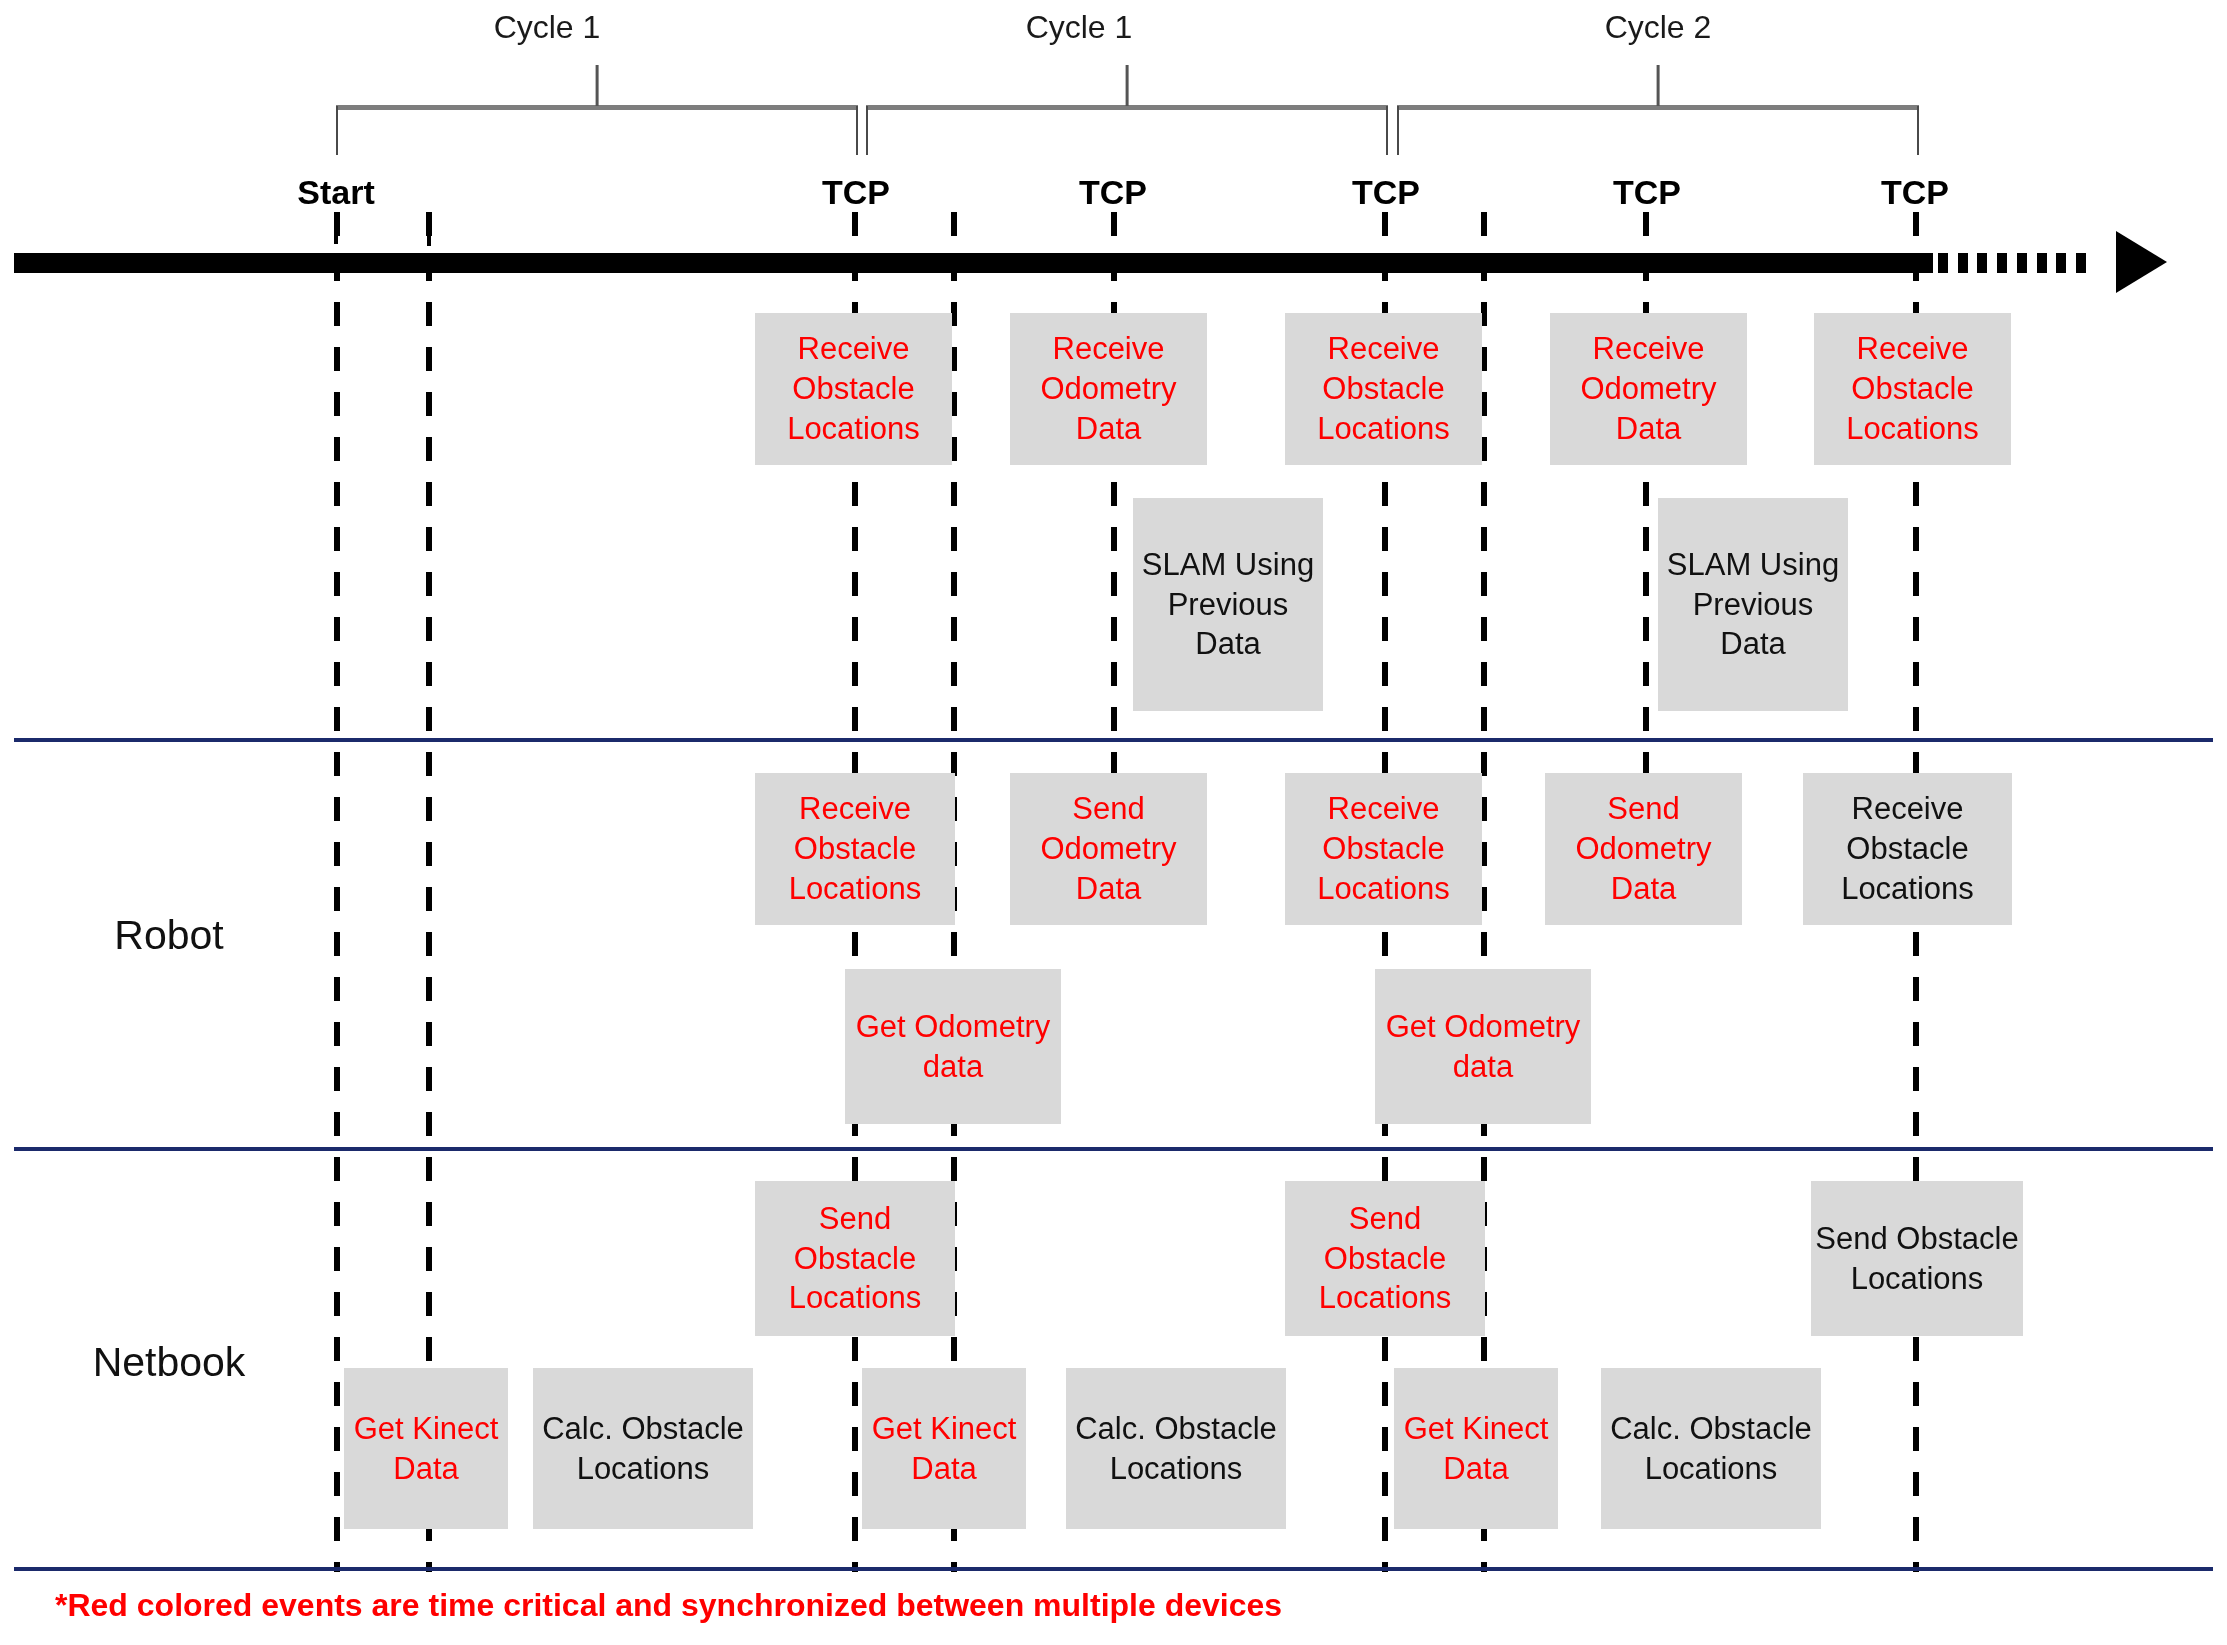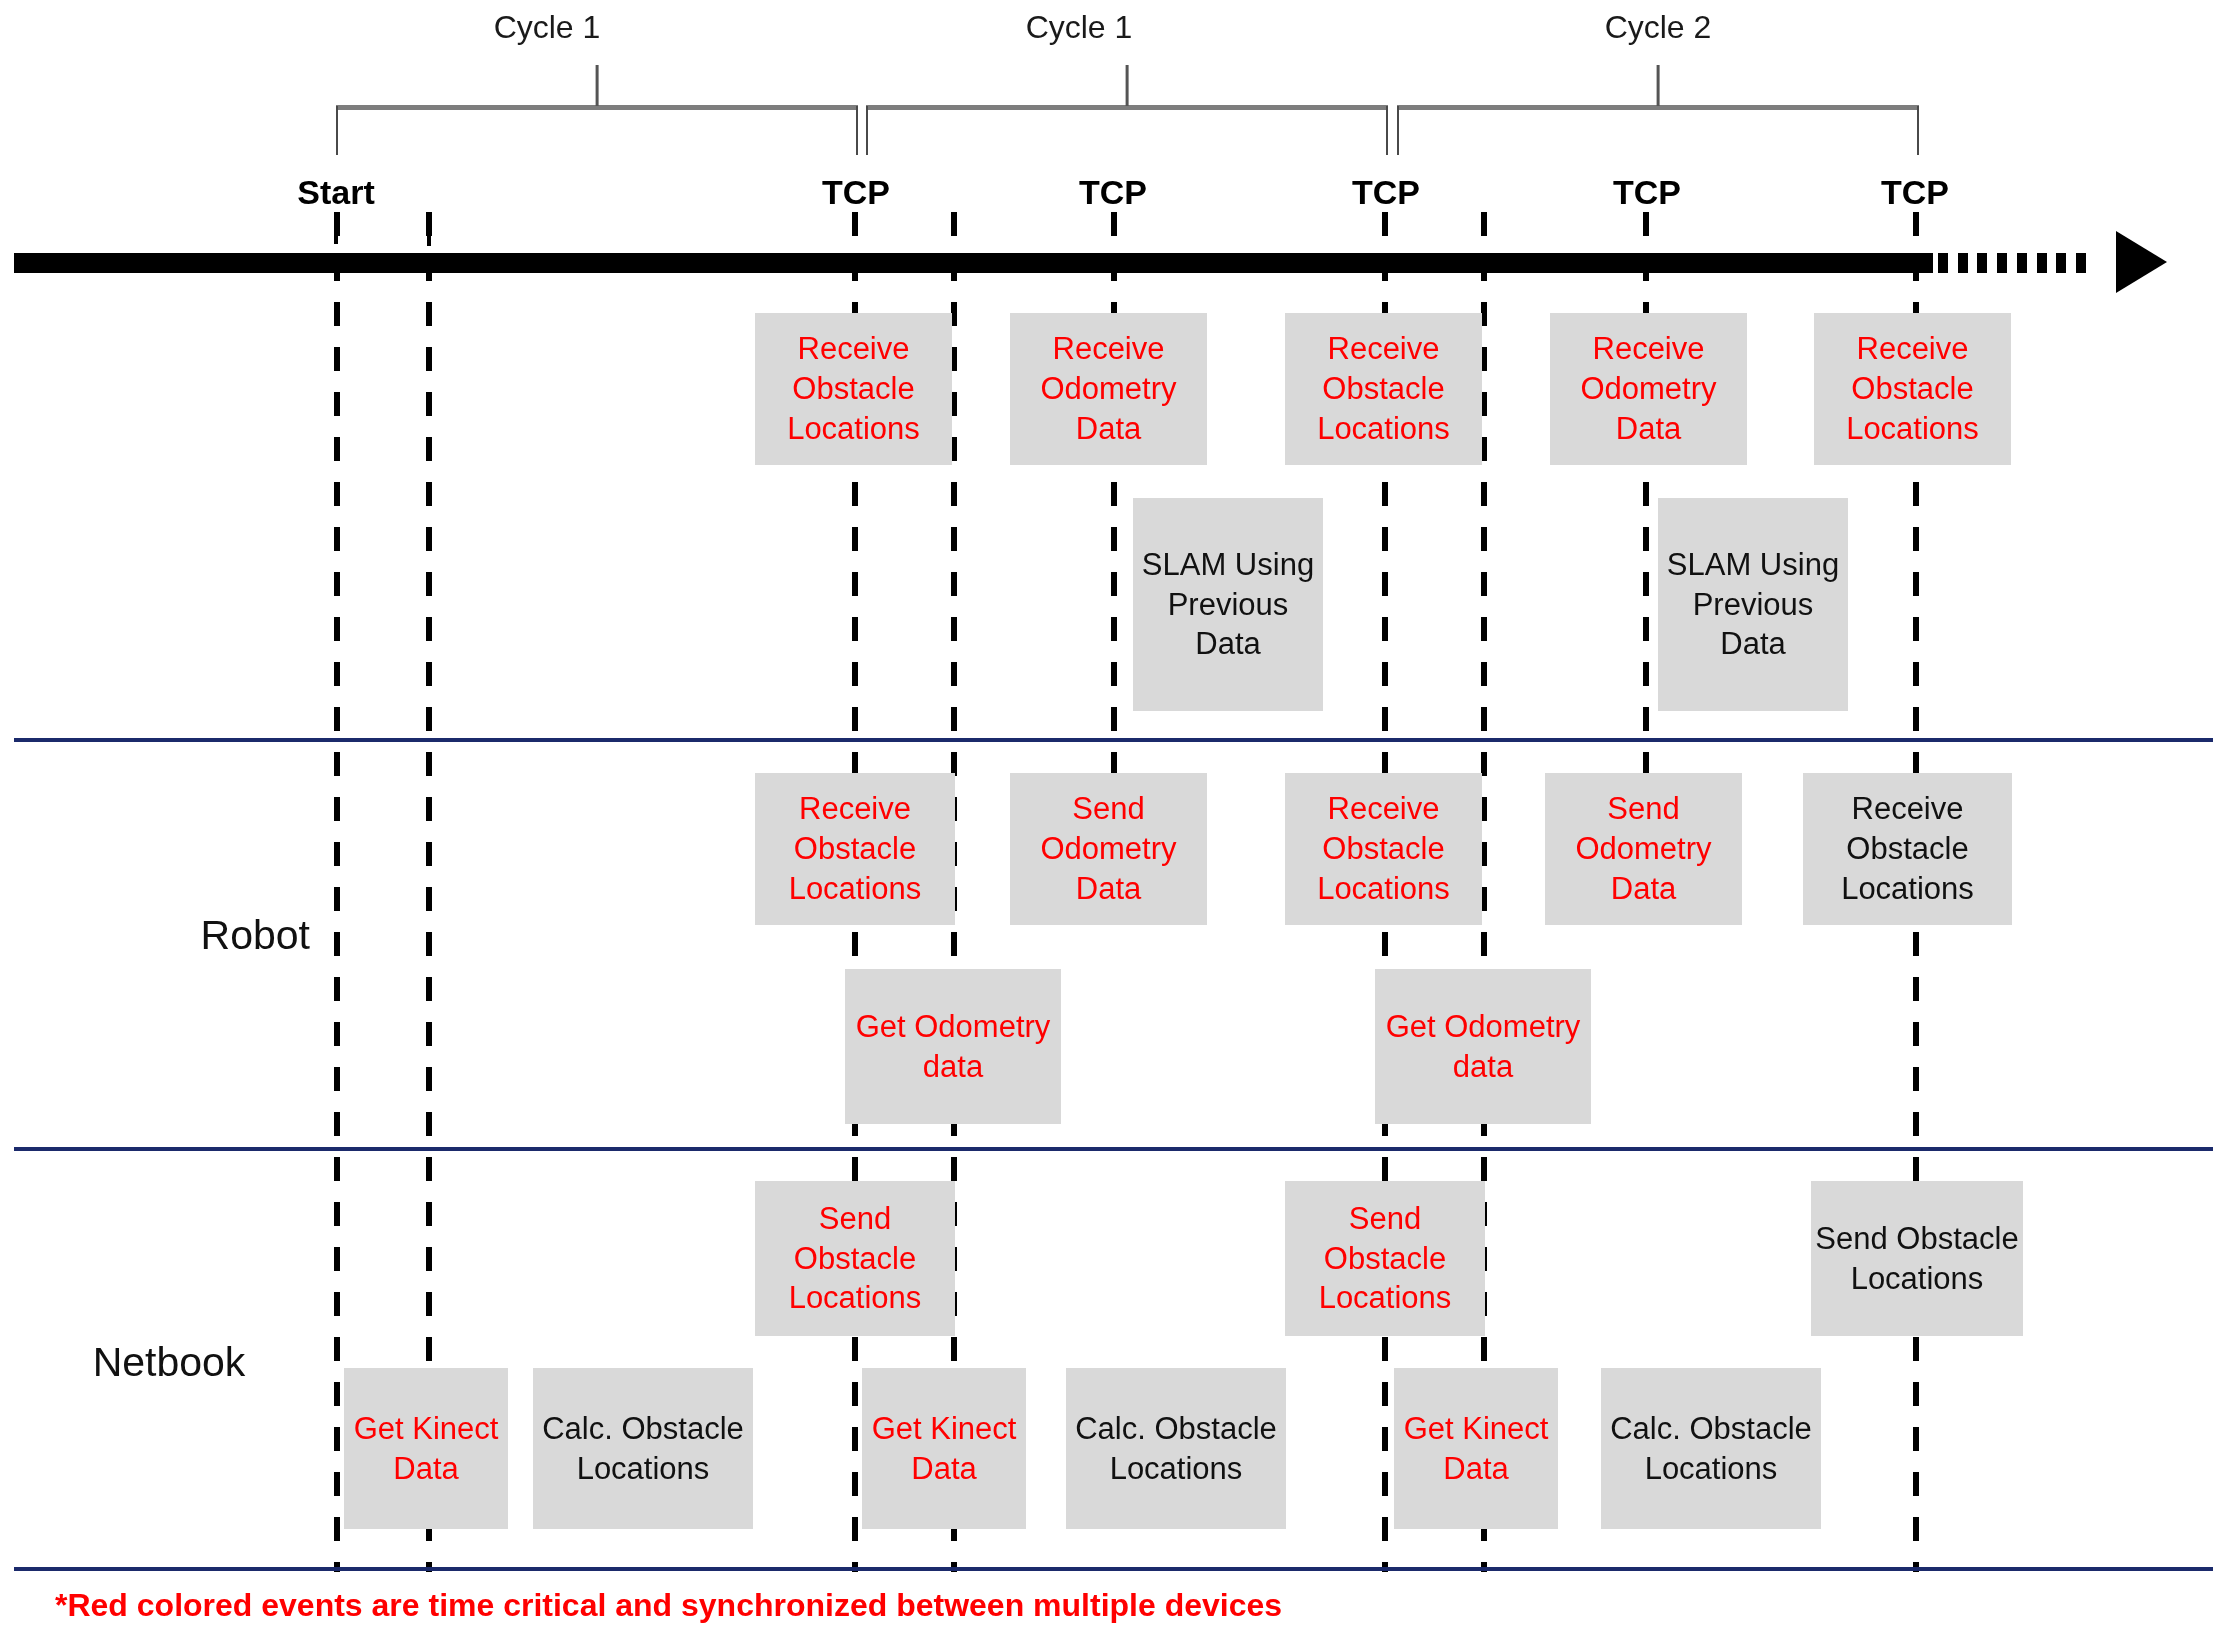--- a/index.html
+++ b/index.html
@@ -142,21 +142,21 @@
   <div class="vline" style="left:1111px;top:212px;height:719px;"></div>
   <div class="vline" style="left:1382px;top:212px;height:1360px;"></div>
   <div class="vline" style="left:1481px;top:212px;height:1360px;"></div>
   <div class="vline" style="left:1643px;top:212px;height:719px;"></div>
   <div class="vline" style="left:1913px;top:212px;height:1360px;"></div>
 
   <div class="sep" style="top:738px;"></div>
   <div class="sep" style="top:1147px;"></div>
   <div class="sep" style="top:1567px;"></div>
 
-  <div class="lane-title" style="left:28px;top:913px;width:282px;text-align:right;">Robot</div>
+  <div class="lane-title" style="left:28px;top:913px;width:282px;">Robot</div>
   <div class="lane-title" style="left:28px;top:1340px;width:282px;">Netbook</div>
 
   <div class="box red" style="left:755px;top:313px;width:197px;height:152px;">Receive
 Obstacle
 Locations</div>
   <div class="box red" style="left:1010px;top:313px;width:197px;height:152px;">Receive
 Odometry
 Data</div>
   <div class="box red" style="left:1285px;top:313px;width:197px;height:152px;">Receive
 Obstacle

